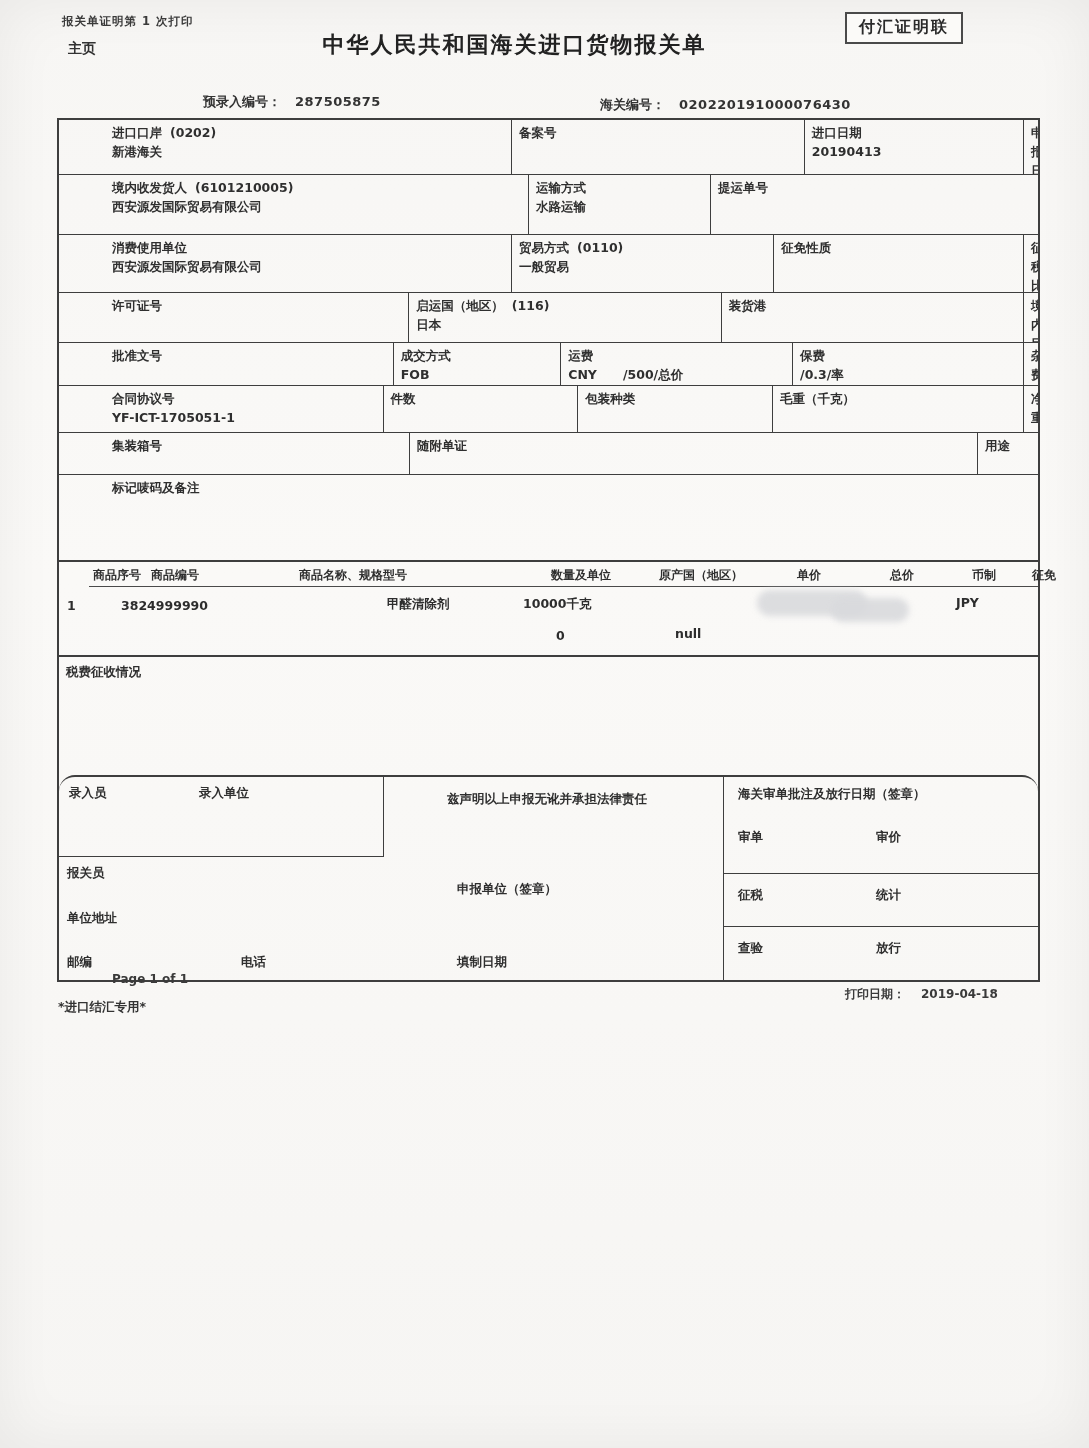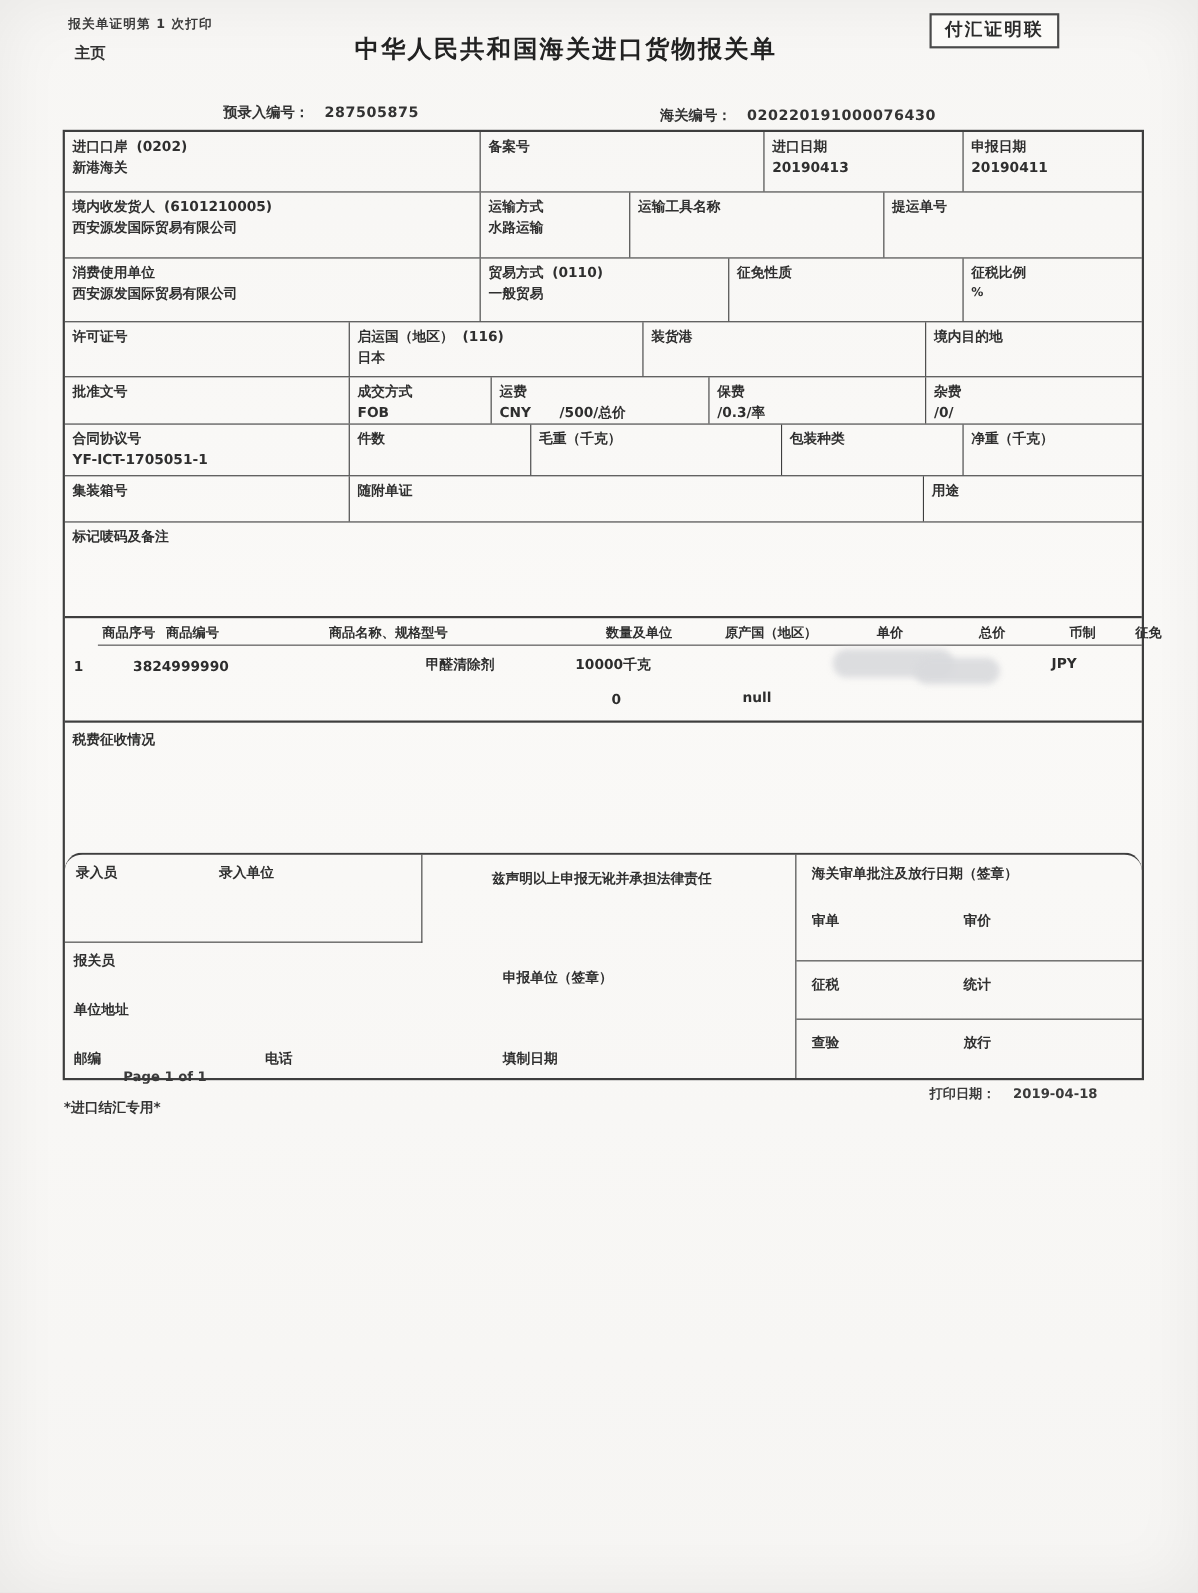--- a/index.html
+++ b/index.html
@@ -16,21 +16,21 @@
   .doc-title { position:absolute; left:0; right:60px; top:30px; text-align:center; font-size:22px; font-weight:700; letter-spacing:2px; color:#222; }
   .copy-tag  { position:absolute; left:845px; top:12px; border:2px solid #4a4a4a; padding:3px 12px 4px; font-size:16px; font-weight:700; letter-spacing:2px; color:#2a2a2a; background:#fbfaf8; }
   .num-line span { font-weight:700; }
   .pre-entry { position:absolute; left:203px; top:93px; font-size:13px; color:#333; }
   .customs-no { position:absolute; left:600px; top:96px; font-size:13px; color:#333;text-align:center; }
   .num-val { margin-left:14px; letter-spacing:0.5px; }
 
   .form { position:absolute; left:57px; top:118px; width:983px; border:2px solid #3e3e3e; background:transparent; }
   .row { display:flex; border-top:1.6px solid #3e3e3e; }
   .form > .row:first-child { border-top:none; }
-  .cell { padding:4px 7px; overflow:hidden; }
+  .cell { padding:4px 7px; overflow:hidden;margin-left:46px; }
   .cell + .cell { border-left:1.6px solid #3e3e3e; }
   .cell:last-child { flex:1; }
   .lab, .val { font-size:12.5px; font-weight:600; color:#2f2f2f; line-height:1.5; }
   .code { margin-left:8px; }
   .gap { margin-left:26px; }
 
   .goods { position:relative; border-top:2px solid #3e3e3e; height:95px;padding-left:30px; }
   .goods-hdr { position:relative; height:25px; border-bottom:1.4px solid #4a4a4a; }
   .goods-hdr span { position:absolute; top:5px; font-size:12px; font-weight:600; color:#2f2f2f; white-space:nowrap; }
   .goods-row span { position:absolute; font-size:12.5px; font-weight:600; color:#2d2d2d; white-space:nowrap; }
@@ -91,23 +91,20 @@
 
     <div class="row" style="height:60px">
       <div class="cell" style="width:377px">
         <div class="lab"><span>境内收发货人</span><span class="code">(6101210005)</span></div>
         <div class="val">西安源发国际贸易有限公司</div>
       </div>
       <div class="cell" style="width:136px">
         <div class="lab">运输方式</div>
         <div class="val">水路运输</div>
       </div>
-      <div class="cell" style="width:231px">
-        <div class="lab">运输工具名称</div>
-      </div>
       <div class="cell">
         <div class="lab">提运单号</div>
       </div>
     </div>
 
     <div class="row" style="height:58px">
       <div class="cell" style="width:377px">
         <div class="lab">消费使用单位</div>
         <div class="val">西安源发国际贸易有限公司</div>
       </div>
@@ -163,25 +160,25 @@
     </div>
 
     <div class="row" style="height:47px">
       <div class="cell" style="width:258px">
         <div class="lab">合同协议号</div>
         <div class="val">YF-ICT-1705051-1</div>
       </div>
       <div class="cell" style="width:165px">
         <div class="lab">件数</div>
       </div>
+      <div class="cell" style="width:165px">
+        <div class="lab">包装种类</div>
+      </div>
       <div class="cell" style="width:228px">
         <div class="lab">毛重（千克）</div>
-      </div>
-      <div class="cell" style="width:165px">
-        <div class="lab">包装种类</div>
       </div>
       <div class="cell">
         <div class="lab">净重（千克）</div>
       </div>
     </div>
 
     <div class="row" style="height:42px">
       <div class="cell" style="width:258px">
         <div class="lab">集装箱号</div>
       </div>

